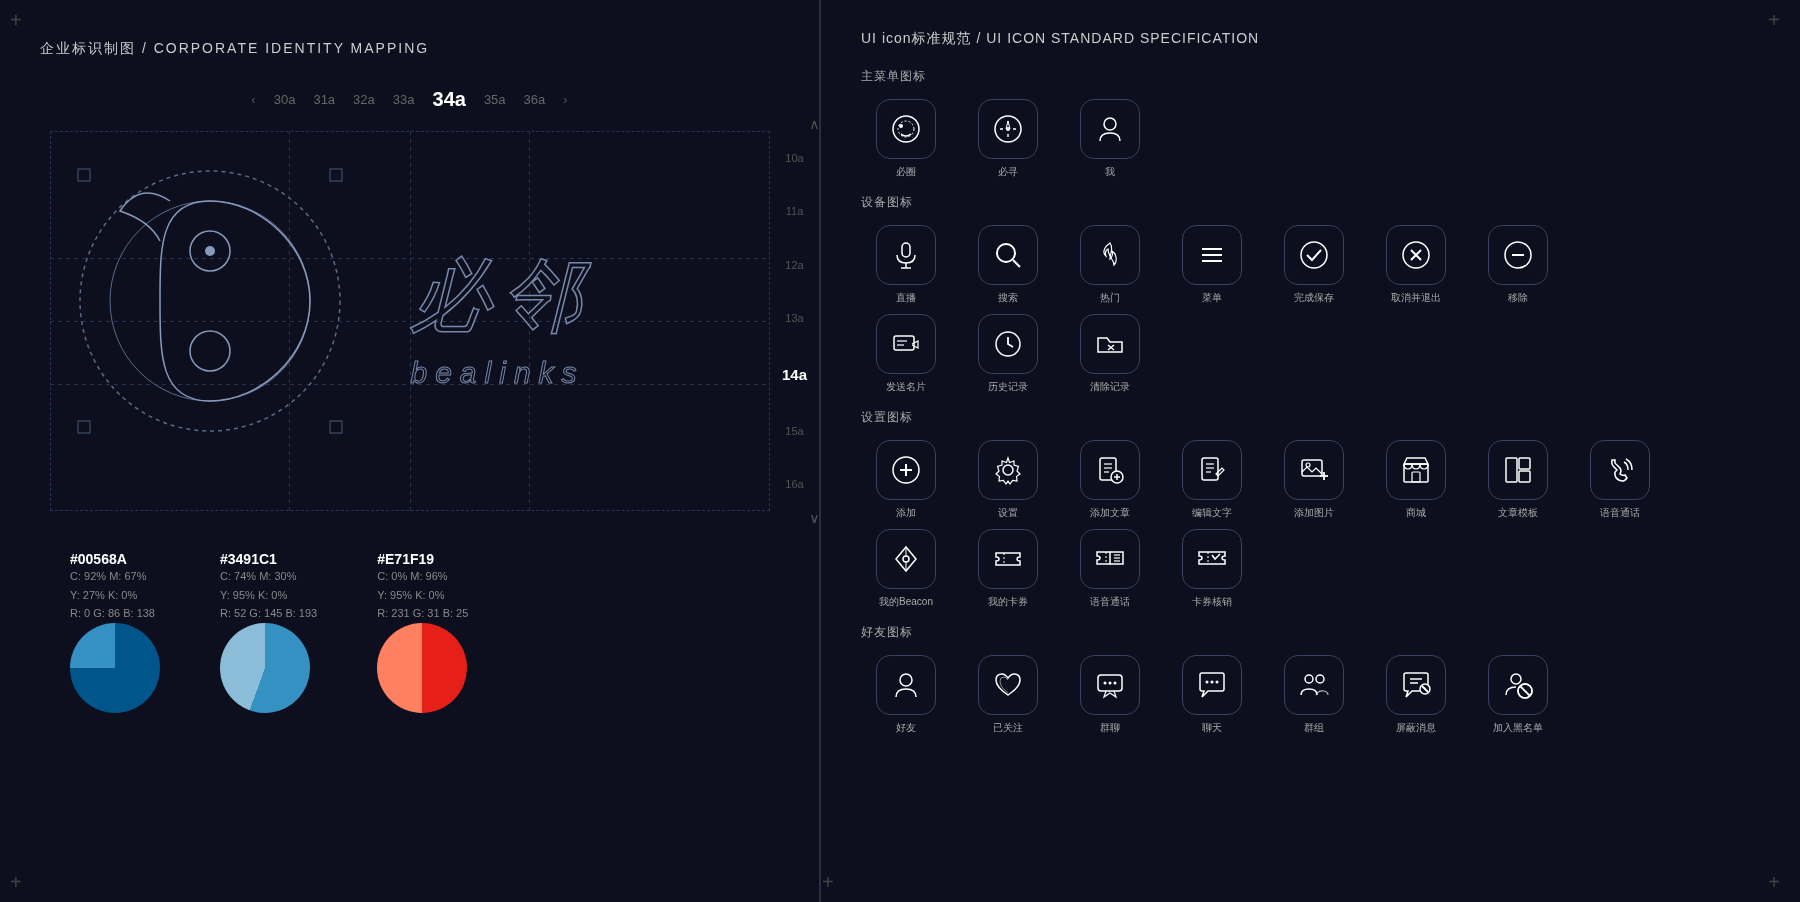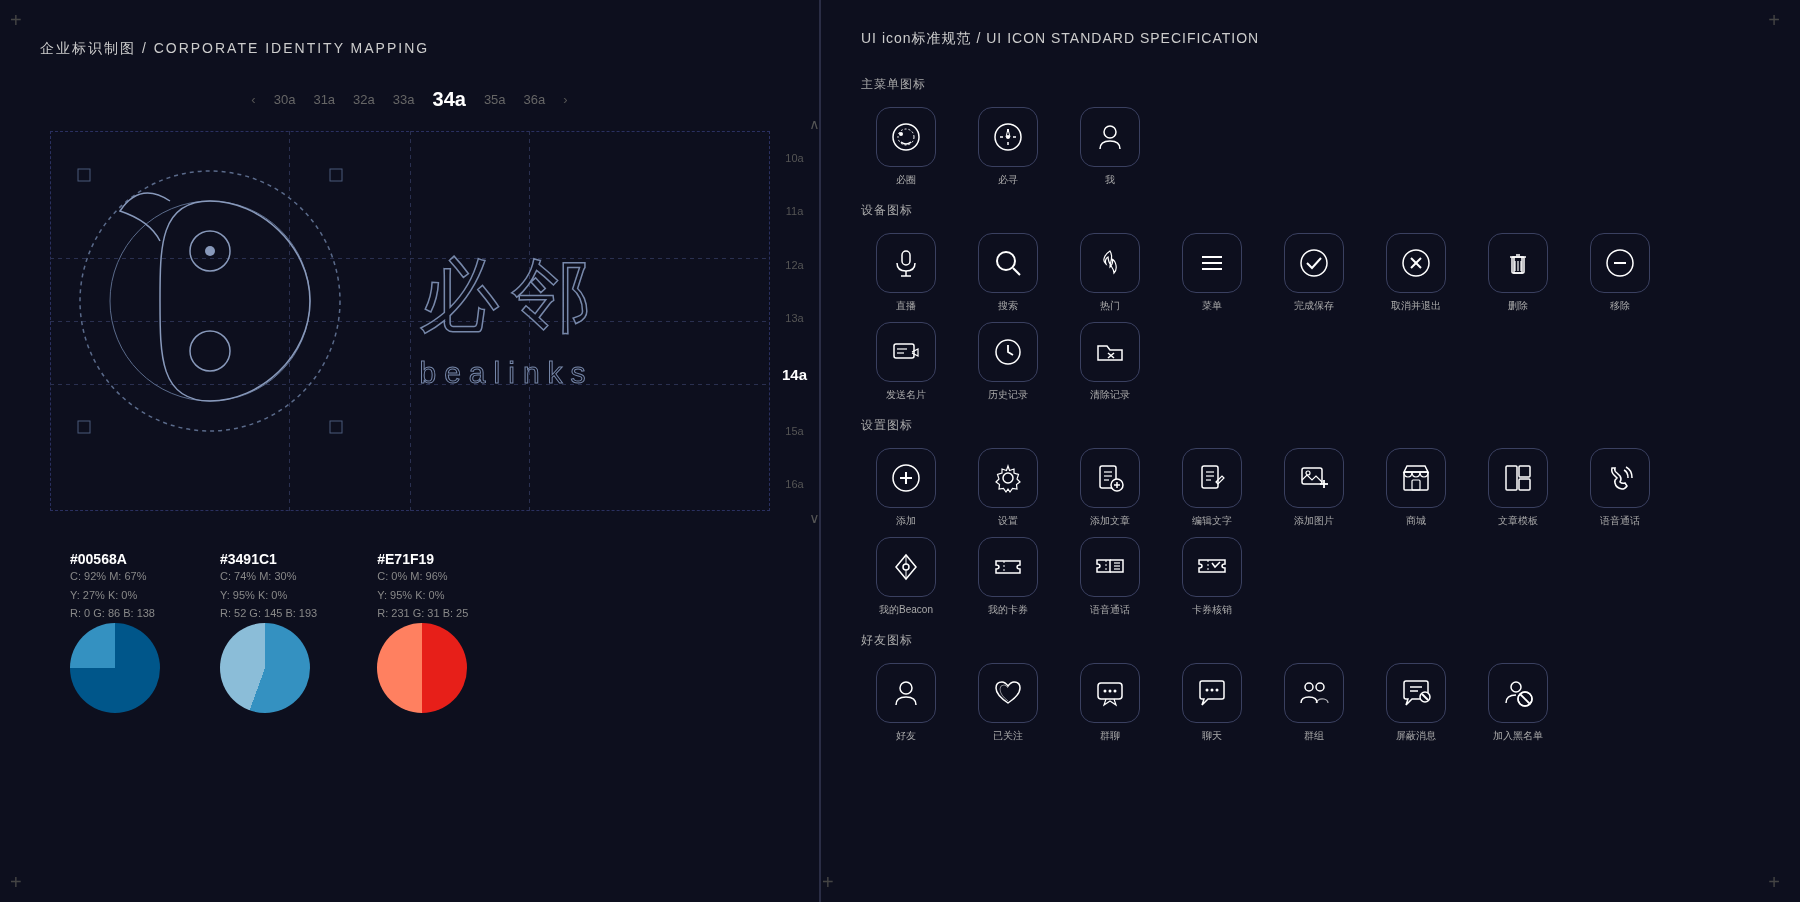--- a/index.html
+++ b/index.html
@@ -86,21 +86,21 @@
       flex: 1;
       height: 902px;
       padding: 30px 40px;
       overflow: hidden;
     }
 
     .right-title {
       font-size: 14px;
       color: #ccc;
       letter-spacing: 1px;
-      margin-bottom: 28px;
+      margin-bottom: 20px;
     }
 
     
     .icon-section-label {
       font-size: 12px;
       color: #aaa;
       margin-bottom: 14px;
       margin-top: 16px;
       letter-spacing: 1px;
     }
@@ -214,21 +214,21 @@
 
         <path d="M100,40 Q70,20 50,50 Q80,60 90,80" stroke="#8899bb" stroke-width="1.5" fill="none"></path>
 
         <rect x="8" y="8" width="12" height="12" stroke="#4a5a7a" stroke-width="1" fill="none"></rect>
         <rect x="260" y="8" width="12" height="12" stroke="#4a5a7a" stroke-width="1" fill="none"></rect>
         <rect x="8" y="260" width="12" height="12" stroke="#4a5a7a" stroke-width="1" fill="none"></rect>
         <rect x="260" y="260" width="12" height="12" stroke="#4a5a7a" stroke-width="1" fill="none"></rect>
       </svg>
     </div>
 
-    <div style="position:absolute;right:10px;top:50px;width:360px;height:280px;display:flex;flex-direction:column;justify-content:center;align-items:flex-start;padding-left:20px;">
+    <div style="position:absolute;right:19px;top:50px;width:360px;height:280px;display:flex;flex-direction:column;justify-content:center;align-items:flex-start;padding-left:20px;font-style:italic;">
       <div style="font-size:80px;font-weight:300;color:transparent;-webkit-text-stroke:1.5px #7788aa;letter-spacing:12px;line-height:1.1;font-family:Arial,sans-serif;">必邻</div>
       <div style="font-size:30px;font-weight:300;color:transparent;-webkit-text-stroke:1px #7788aa;letter-spacing:8px;margin-top:16px;font-family:Arial,sans-serif;">bealinks</div>
     </div>
 
     <div style="position:absolute;right:-45px;top:0;height:380px;display:flex;flex-direction:column;justify-content:space-around;align-items:center;font-size:11px;color:#555;width:40px;">
       <span>10a</span>
       <span>11a</span>
       <span>12a</span>
       <span>13a</span>
       <span style="font-size:15px;font-weight:bold;color:#fff;">14a</span>
@@ -368,35 +368,20 @@
             <circle cx="16" cy="16" r="13" stroke-width="1.5"></circle>
             <line x1="11" y1="11" x2="21" y2="21" stroke-width="2"></line>
             <line x1="21" y1="11" x2="11" y2="21" stroke-width="2"></line>
           </svg>
       </div>
       <span class="icon-label">取消并退出</span>
     </div>
     <div class="icon-item">
       <div class="icon-box">
         <svg viewBox="0 0 32 32">
-            <polyline points="8,10 24,10" stroke-width="1.5"></polyline>
-            <path d="M12 10 L12 26 L20 26 L20 10" stroke-width="1.5"></path>
-            <rect x="12" y="26" width="8" height="0"></rect>
-            <path d="M14 8 L18 8" stroke-width="1.5"></path>
-            <line x1="13" y1="14" x2="13" y2="24" stroke-width="1.2"></line>
-            <line x1="16" y1="14" x2="16" y2="24" stroke-width="1.2"></line>
-            <line x1="19" y1="14" x2="19" y2="24" stroke-width="1.2"></line>
-            <rect x="10" y="10" width="12" height="16" rx="1" stroke-width="1.5"></rect>
-          </svg>
-      </div>
-      <span class="icon-label">删除</span>
-    </div>
-    <div class="icon-item">
-      <div class="icon-box">
-        <svg viewBox="0 0 32 32">
             <circle cx="16" cy="16" r="13" stroke-width="1.5"></circle>
             <line x1="10" y1="16" x2="22" y2="16" stroke-width="2"></line>
           </svg>
       </div>
       <span class="icon-label">移除</span>
     </div>
   </div>
 
   <div class="icon-row" style="margin-top:4px;">
     <div class="icon-item">

